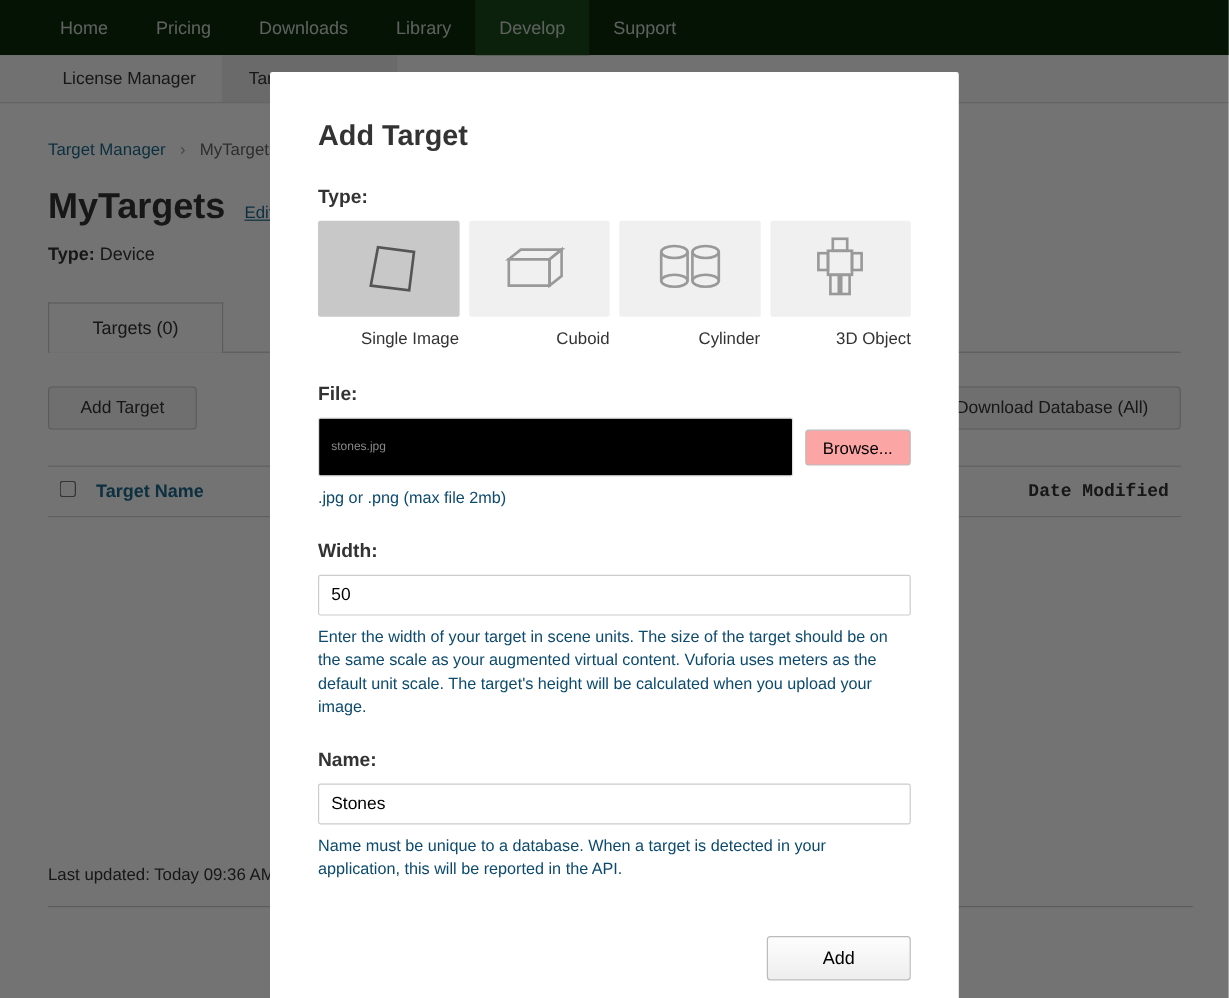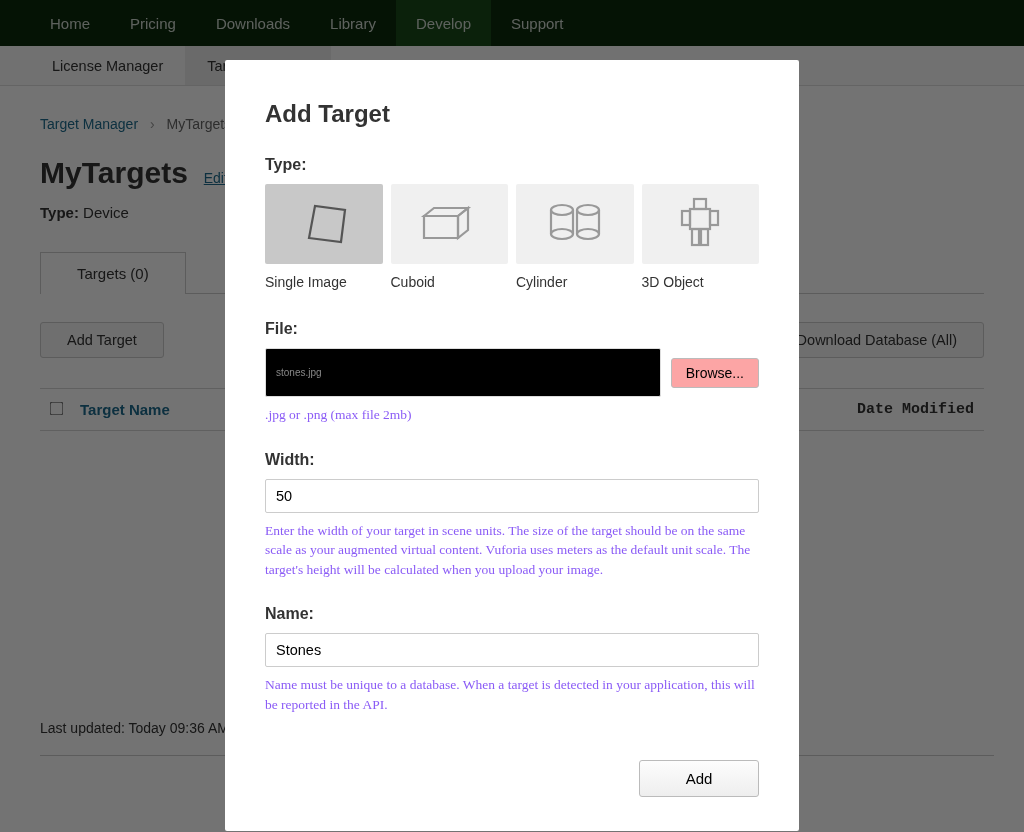--- a/index.html
+++ b/index.html
@@ -166,21 +166,21 @@
     font-weight: 700;
     margin-bottom: 10px;
   }
   .type-grid {
     display: flex;
     gap: 8px;
     margin-bottom: 30px;
   }
   .type-opt {
     flex: 1;
-    text-align: left;
+    text-align: right;
     cursor: pointer;
   }
   .type-opt .tile {
     background: #f0f0f0;
     height: 80px;
     display: flex;
     align-items: center;
     justify-content: center;
     border-radius: 2px;
   }
@@ -207,24 +207,23 @@
   .browse-btn {
     background: #fca5a5;
     border: 1px solid #bbb;
     border-radius: 3px;
     padding: 6px 14px;
     font-size: 14px;
     cursor: pointer;
   }
   .helper {
     font-size: 13.5px;
-    color: #8b5cf6;
+    color: #0c4a6e;
     margin-top: 8px;
     line-height: 1.45;
-    font-family: Liberation Serif, serif;
   }
   .field-block { margin-bottom: 26px; }
   .text-input {
     width: 100%;
     border: 1px solid #ccc;
     border-radius: 2px;
     padding: 8px 10px;
     font-size: 14.5px;
   }
   .modal-actions {

